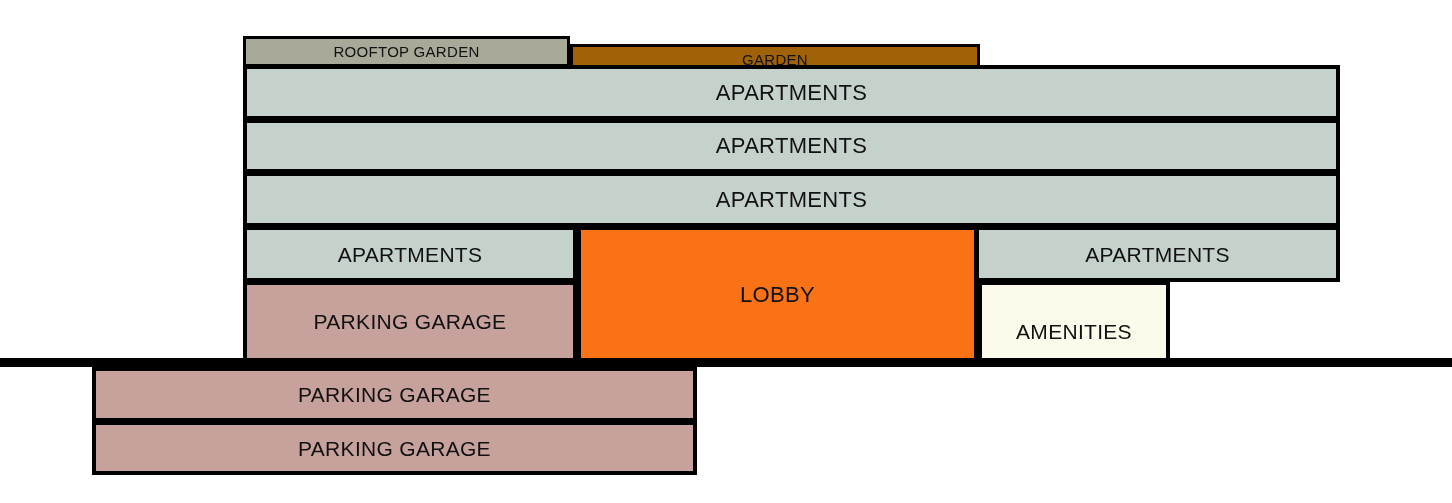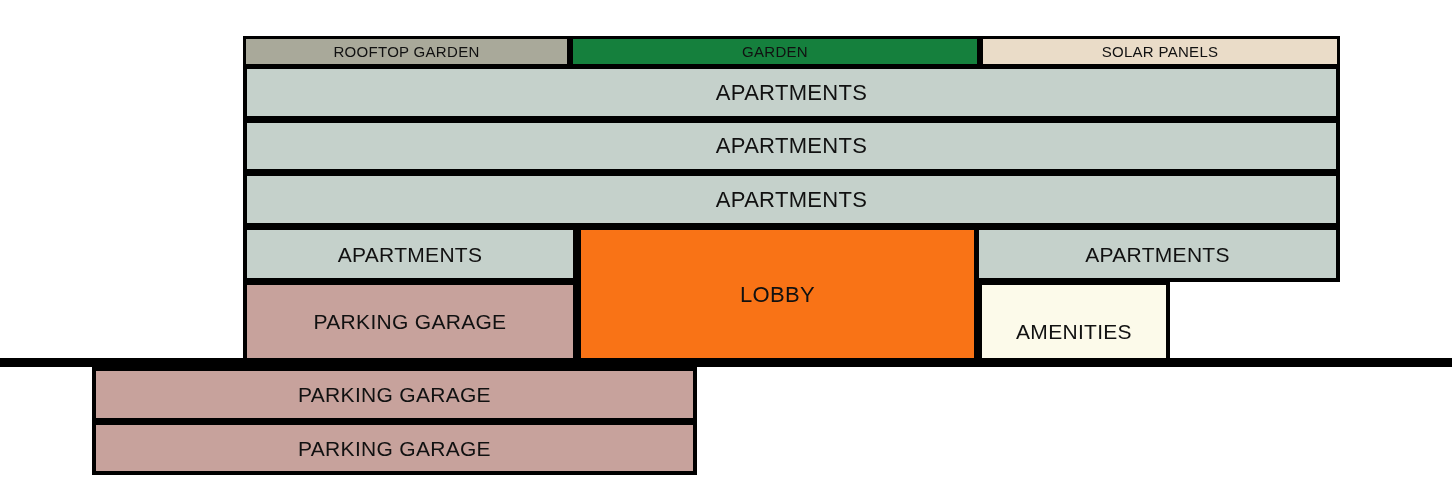--- a/index.html
+++ b/index.html
@@ -58,27 +58,24 @@
 </style>
 </head>
 <body>
 
 <div id="stage">
 
   <div class="blk thin" style="left:243px; top:36px; width:327px; height:31px; background:#a9a99a;">
     <span class="lbl f-cap">ROOFTOP GARDEN</span>
   </div>
 
-  <div class="blk thin" style="left:570px; top:36px; width:410px; height:31px; background:#15803d;text-align:right;">
+  <div class="blk thin" style="left:570px; top:44px; width:410px; height:31px; background:#a16207;text-align:right;">
     <span class="lbl f-cap">GARDEN</span>
   </div>
 
-  <div class="blk thin" style="left:980px; top:36px; width:360px; height:31px; background:#eadcc8;">
-    <span class="lbl f-cap">SOLAR PANELS</span>
-  </div>
 
   <div class="blk" style="left:243px; top:65px; width:1097px; height:55px; background:#c5d1cb;">
     <span class="lbl f-big">APARTMENTS</span>
   </div>
 
   <div class="blk" style="left:243px; top:119px; width:1097px; height:54px; background:#c5d1cb;">
     <span class="lbl f-big">APARTMENTS</span>
   </div>
 
   <div class="blk" style="left:243px; top:172px; width:1097px; height:55px; background:#c5d1cb;">

